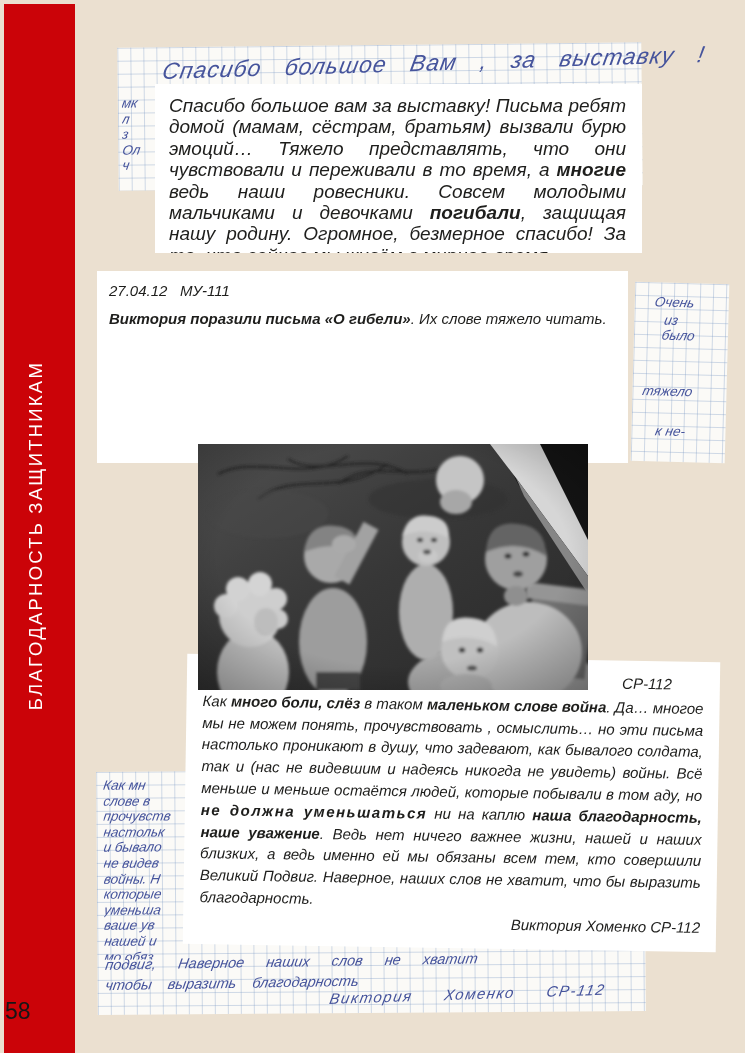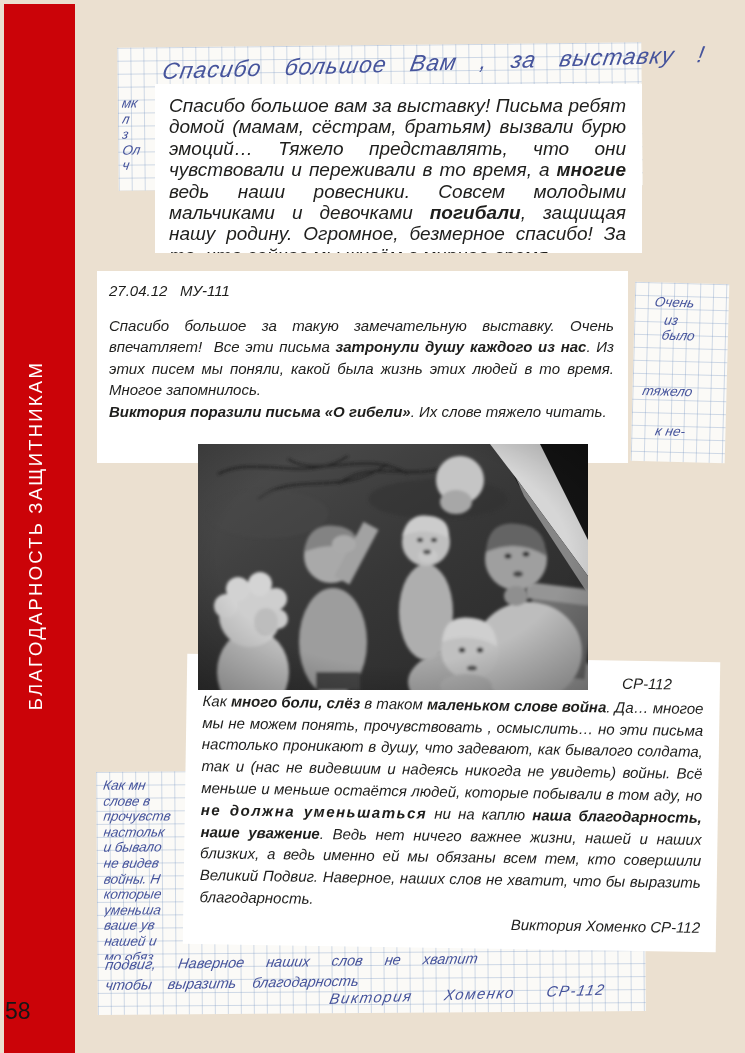--- a/index.html
+++ b/index.html
@@ -33,21 +33,21 @@
   .wblock{position:absolute;background:#ffffff;color:#1e1e1c;font-style:italic;
     overflow:hidden;box-sizing:border-box;}
   .wblock p{margin:0;text-align:justify;}
   .b{font-weight:700;}
   .sp{font-weight:700;letter-spacing:1.5px;}
   #block1{left:155px;top:84px;width:487px;height:169px;padding:11px 16px 0 14px;
     font-size:19px;line-height:21.4px;}
   #block1 .sig{text-align:right;padding-right:30px;line-height:20.5px;margin-top:3px;}
   #block2{left:97px;top:271px;width:531px;height:192px;padding:9px 14px 0 12px;
     font-size:15px;line-height:21.6px;}
-  #block2 .hdr{margin-bottom:13px;text-align:left;}
+  #block2 .hdr{margin-bottom:6px;text-align:left;}
   #block3{left:185px;top:658px;width:533px;height:290px;transform:rotate(0.9deg);
     font-size:15px;line-height:21.8px;}
   #block3 .lbl{text-align:right;padding:12px 48px 2px 0;}
   #block3 p{padding:0 16px;}
   #block3 .sig{text-align:right;padding-right:16px;margin-top:1px;}
   
   .photo{position:absolute;left:198px;top:444px;width:390px;height:246px;overflow:hidden;
     filter:grayscale(1) contrast(1.02);}
   .photo svg{display:block;}
 </style>
@@ -102,21 +102,20 @@
   </div>
 
   <div class="wblock" id="block1">
     <p><span>Спасибо большое вам за выставку! Письма ребят домой (мамам, сёстрам, братьям) вызвали бурю эмоций… Тяжело представлять, что они чувствовали и переживали в то время, а </span><span class="b">многие</span><span> ведь наши ровесники. Совсем молодыми мальчиками и девочками </span><span class="b">погибали</span><span>, защищая нашу родину. Огромное, безмерное спасибо! За то, что сейчас мы живём в мирное время.</span></p>
     <div class="sig">Тафурова Диана</div>
 
   </div>
 
   <div class="wblock" id="block2">
     <p class="hdr">27.04.12&nbsp;&nbsp;&nbsp;МУ-111</p>
-    <p><span>Спасибо большое за такую замечательную выставку. Очень впечатляет!&nbsp; Все эти письма </span><span class="b">затронули душу каждого из нас</span><span>. Из этих писем мы поняли, какой была жизнь этих людей в то время. Многое запомнилось.</span></p>
     <p><span class="b">Виктория поразили письма «О гибели»</span><span>. Их слове тяжело читать.</span></p>
   </div>
 
   <div class="wblock" id="block3">
     <div class="lbl">СР-112</div>
     <p><span>Как </span><span class="b">много боли, слёз</span><span> в таком </span><span class="b">маленьком слове война</span><span>. Да… многое мы не можем понять, прочувствовать , осмыслить… но эти письма настолько проникают в душу, что задевают, как бывалого солдата, так и (нас не видевшим и надеясь никогда не увидеть) войны. Всё меньше и меньше остаётся людей, которые побывали в том аду, но </span><span class="sp">не должна уменьшаться</span><span> ни на каплю </span><span class="b">наша благодарность, наше уважение</span><span>. Ведь нет ничего важнее жизни, нашей и наших близких, а ведь именно ей мы обязаны всем тем, кто совершили Великий Подвиг. Наверное, наших слов не хватит, что бы выразить благодарность.</span></p>
     <div class="sig">Виктория Хоменко СР-112</div>
   </div>
 
   <div class="photo">

